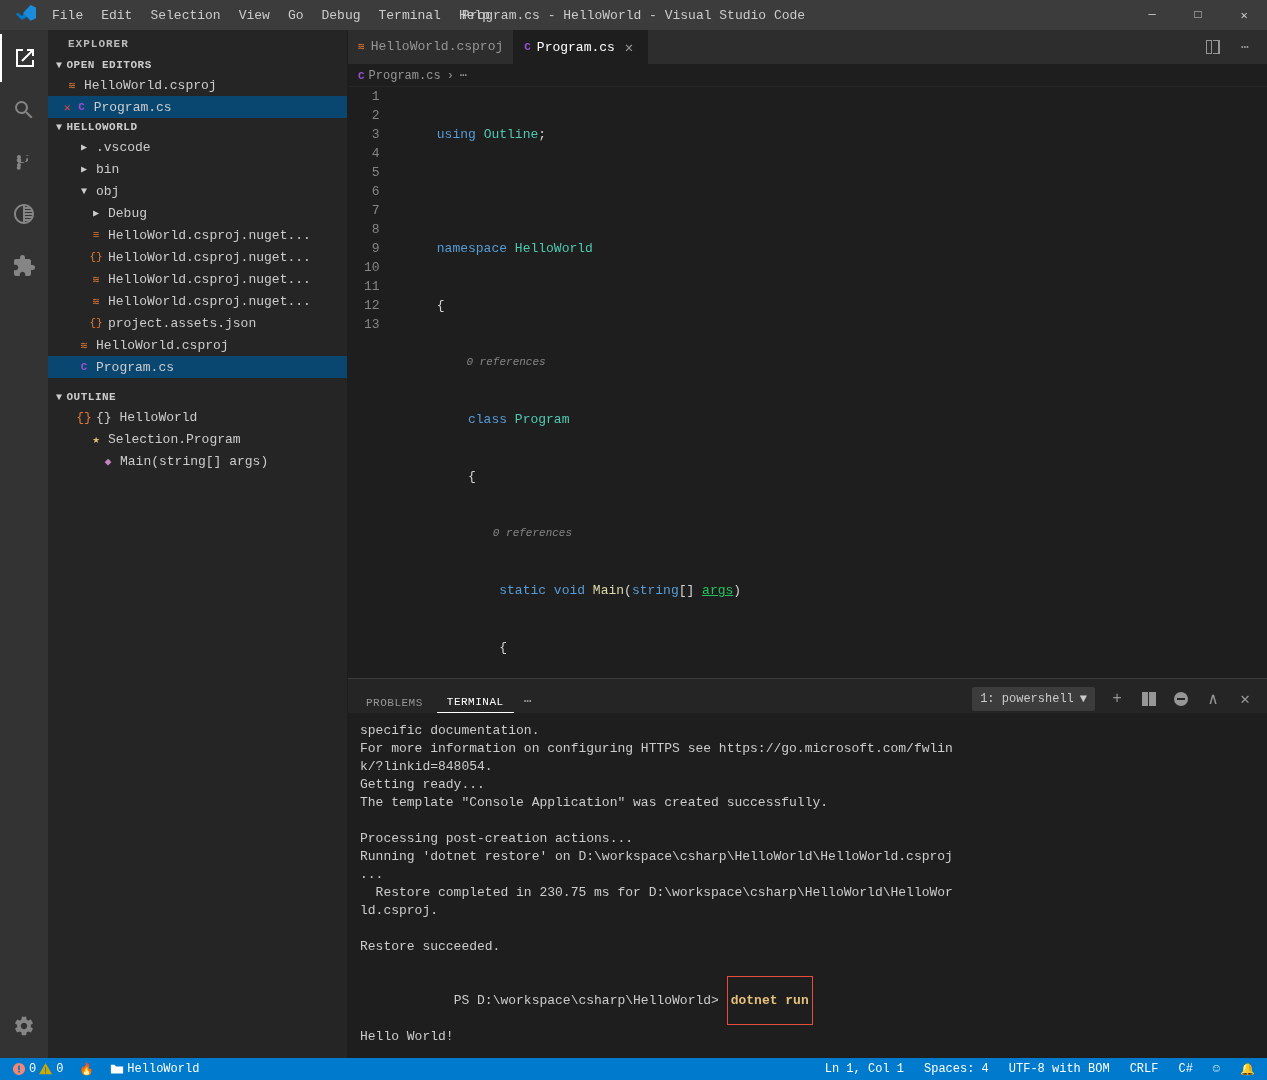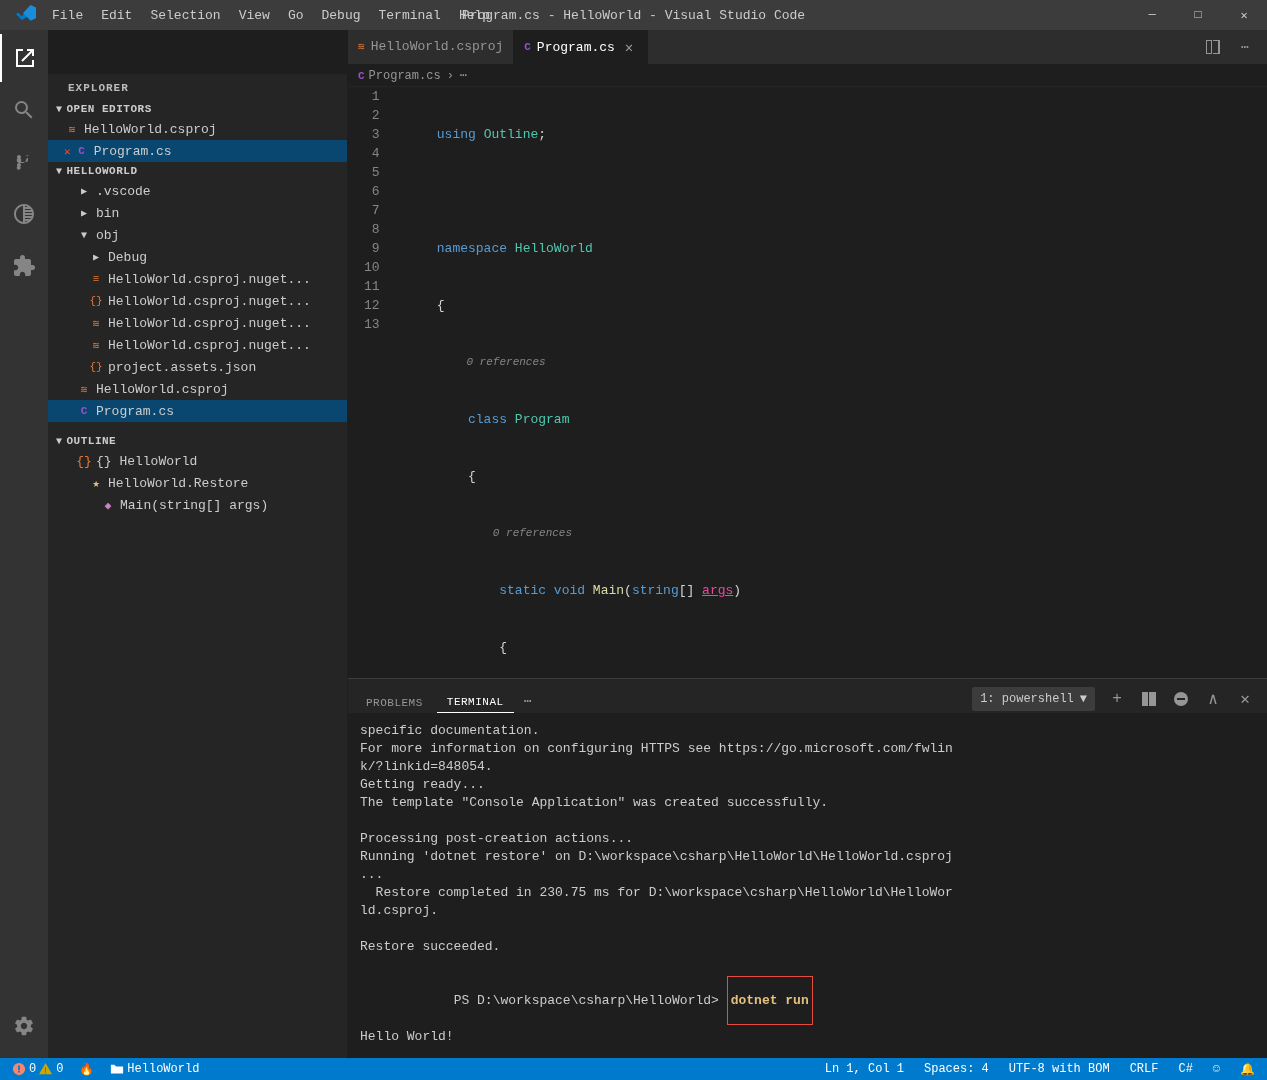--- a/index.html
+++ b/index.html
@@ -103,21 +103,20 @@
 
     
     #sidebar {
       width: 300px;
       background: #252526;
       display: flex;
       flex-direction: column;
       flex-shrink: 0;
       overflow: hidden;
       border-right: 1px solid #1e1e1e;
-      margin-top: 44px;
     }
     #sidebar-header {
       padding: 8px 12px 6px 20px;
       font-size: 11px;
       color: #bbbbbb;
       letter-spacing: 1px;
       font-weight: bold;
       text-transform: uppercase;
     }
     .section-header {
@@ -265,21 +264,21 @@
     }
     .code-line {
       height: 19px;
       display: flex;
       align-items: center;
     }
 
     
     .kw-blue { color: #569cd6; }
     .kw-yellow { color: #dcdcaa; }
-    .kw-orange { color: #ec4899; text-decoration: underline; }
+    .kw-orange { color: #22c55e; text-decoration: underline; }
     .kw-white { color: #d4d4d4; }
     .kw-type { color: #4ec9b0; }
     .kw-ns { color: #4ec9b0; }
 
     
     #terminal-panel {
       height: 380px;
       background: #1e1e1e;
       display: flex;
       flex-direction: column;
@@ -498,21 +497,21 @@
     <div class="section-header">
       <span class="chevron">▼</span>
       <span>Outline</span>
     </div>
     <div class="tree-item tree-indent-2">
       <span class="file-icon" style="color:#e37933;">{}</span>
       <span class="file-label">{} HelloWorld</span>
     </div>
     <div class="tree-item tree-indent-3">
       <span class="file-icon" style="color:#e5c07b; font-size:12px;">★</span>
-      <span class="file-label">HelloWorld.Restore</span>
+      <span class="file-label">Selection.Program</span>
     </div>
     <div class="tree-item tree-indent-4">
       <span class="file-icon" style="color:#c586c0; font-size:11px;">◆</span>
       <span class="file-label">Main(string[] args)</span>
     </div>
   </div>
 
   <div id="editor-area">
 
     <div id="tab-bar">

